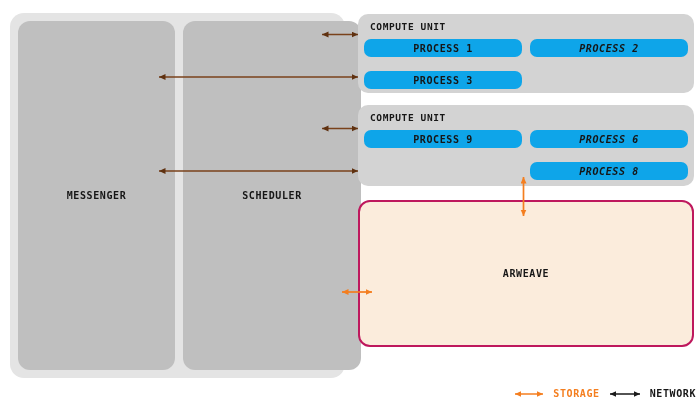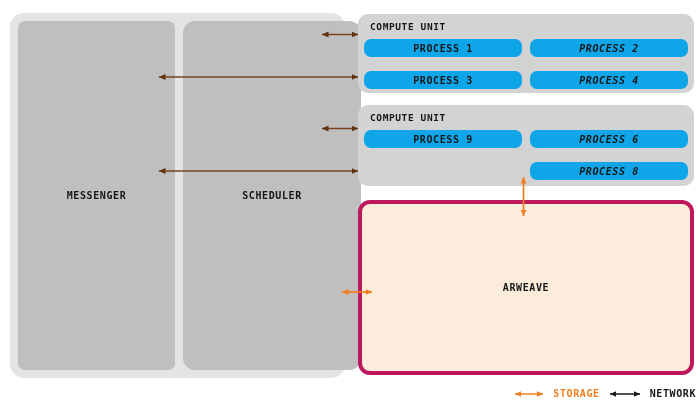--- a/index.html
+++ b/index.html
@@ -7,34 +7,34 @@
     position:relative;width:700px;height:408px;background:#ffffff;overflow:hidden;
     font-family:"DejaVu Sans Mono","Liberation Mono",monospace;color:#161616;
   }
   .abs{position:absolute;}
   .lbl{font-size:10px;font-weight:700;letter-spacing:.6px;white-space:nowrap;}
 
   
   .left-container{left:10px;top:13px;width:335px;height:365px;background:#e4e4e4;border-radius:14px;}
   .unit-box{position:absolute;top:8px;width:155px;height:349px;background:#bfbfbf;border-radius:12px;
     display:flex;align-items:center;justify-content:center;}
-  .unit-box.messenger{left:8px;width:157px;border-radius:7px;}
+  .unit-box.messenger{left:8px;width:157px;}
   .unit-box.scheduler{left:173px;width:178px;}
 
   
   .cu{width:336px;background:#d3d3d3;border-radius:10px;}
   .cu .cu-label{position:absolute;left:12px;top:7px;font-size:9.5px;}
   .proc{position:absolute;height:18px;width:158px;background:#0ea5e9;border-radius:7px;
     display:flex;align-items:center;justify-content:center;}
   .proc.c1{left:6px;}  .proc.c2{left:172px;font-style:italic;}
   .proc.r1{top:25px;}  .proc.r2{top:57px;}
 
   
-  .arweave{left:358px;top:200px;width:336px;height:175px;background:#fbecdc;
-    border:4px solid #be185d;border-radius:12px;box-sizing:border-box;
+  .arweave{left:358px;top:200px;width:336px;height:147px;background:#fbecdc;
+    border:2px solid #be185d;border-radius:12px;box-sizing:border-box;
     display:flex;align-items:center;justify-content:center;}
 
   
   svg.overlay{position:absolute;left:0;top:0;pointer-events:none;}
 
   
   .legend{position:absolute;top:388px;right:4px;display:flex;align-items:center;gap:8px;}
   .legend .lbl{font-size:10px;}
   .legend .storage-text{color:#f47e1f;}
   .legend .network-text{color:#161616;}
@@ -56,23 +56,20 @@
   <div class="abs cu" style="left:358px;top:14px;height:79px;">
     <span class="lbl cu-label">COMPUTE UNIT</span>
     <div class="proc c1 r1">
       <span class="lbl">PROCESS 1</span>
       </div>
     <div class="proc c2 r1">
       <span class="lbl">PROCESS 2</span>
       </div>
     <div class="proc c1 r2">
       <span class="lbl">PROCESS 3</span>
-      </div>
-    <div class="proc c2 r2">
-      <span class="lbl">PROCESS 4</span>
       </div>
   </div>
 
   <div class="abs cu" style="left:358px;top:105px;height:81px;">
     <span class="lbl cu-label">COMPUTE UNIT</span>
     <div class="proc c1 r1">
       <span class="lbl">PROCESS 9</span>
       </div>
     <div class="proc c2 r1">
       <span class="lbl">PROCESS 6</span>

